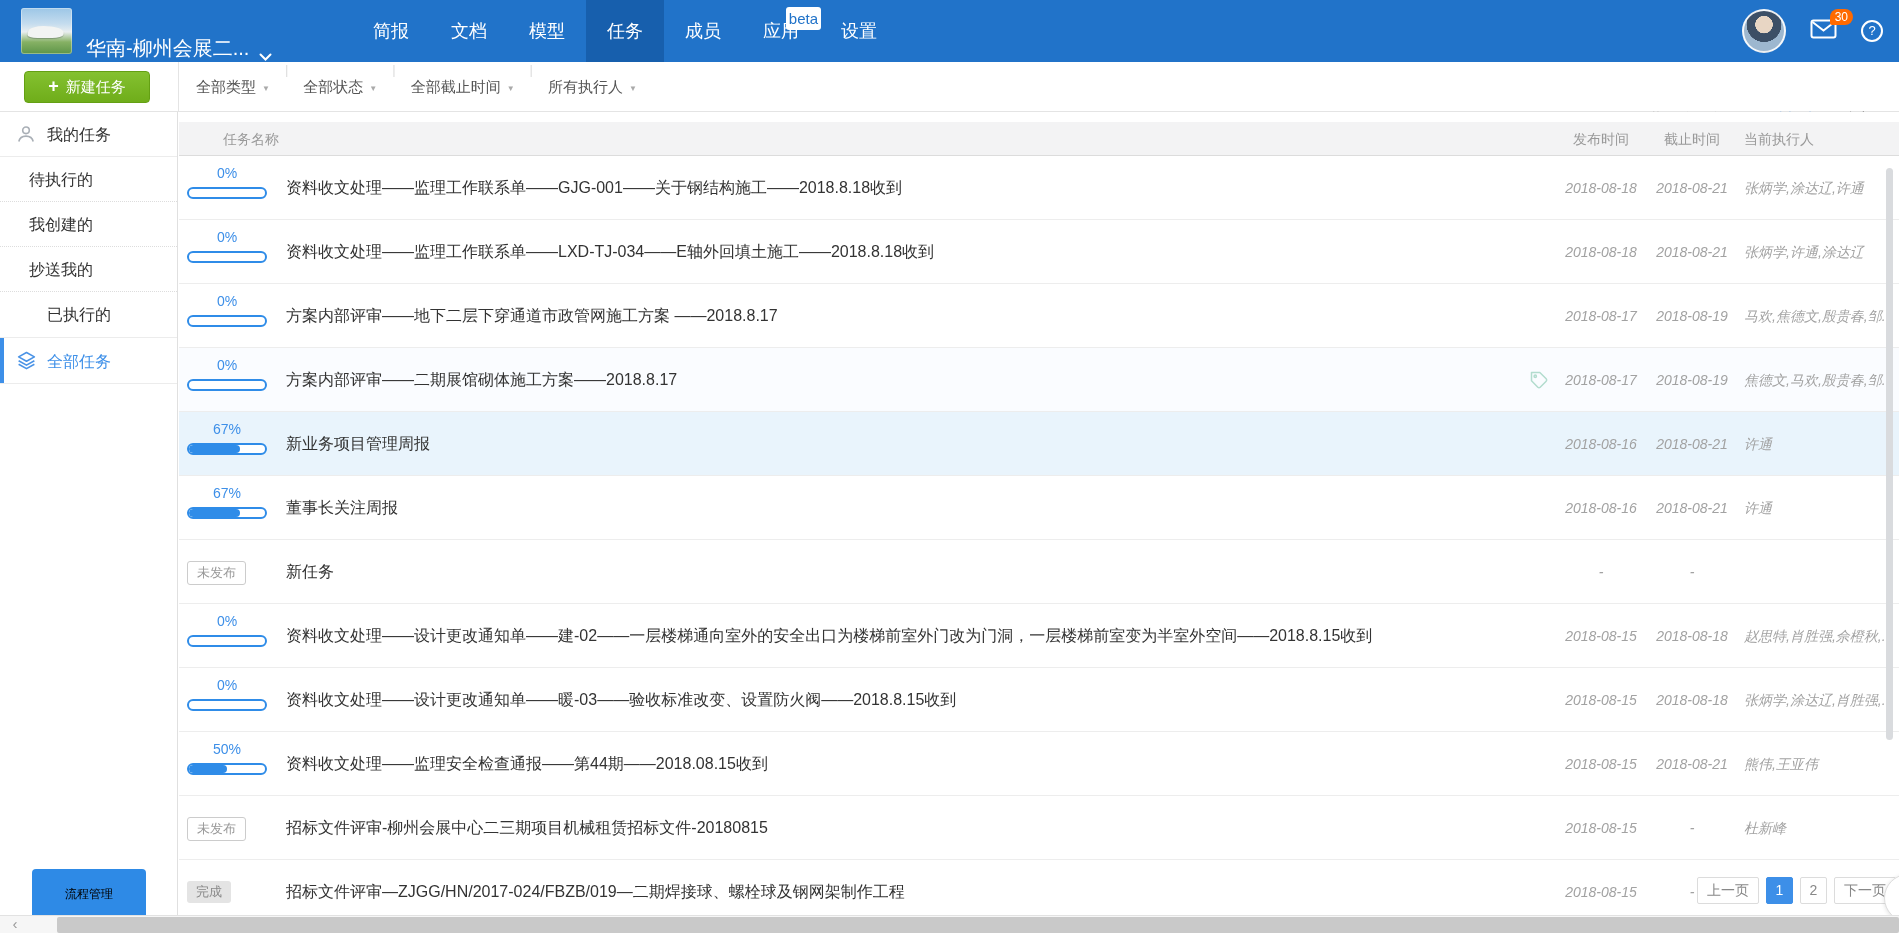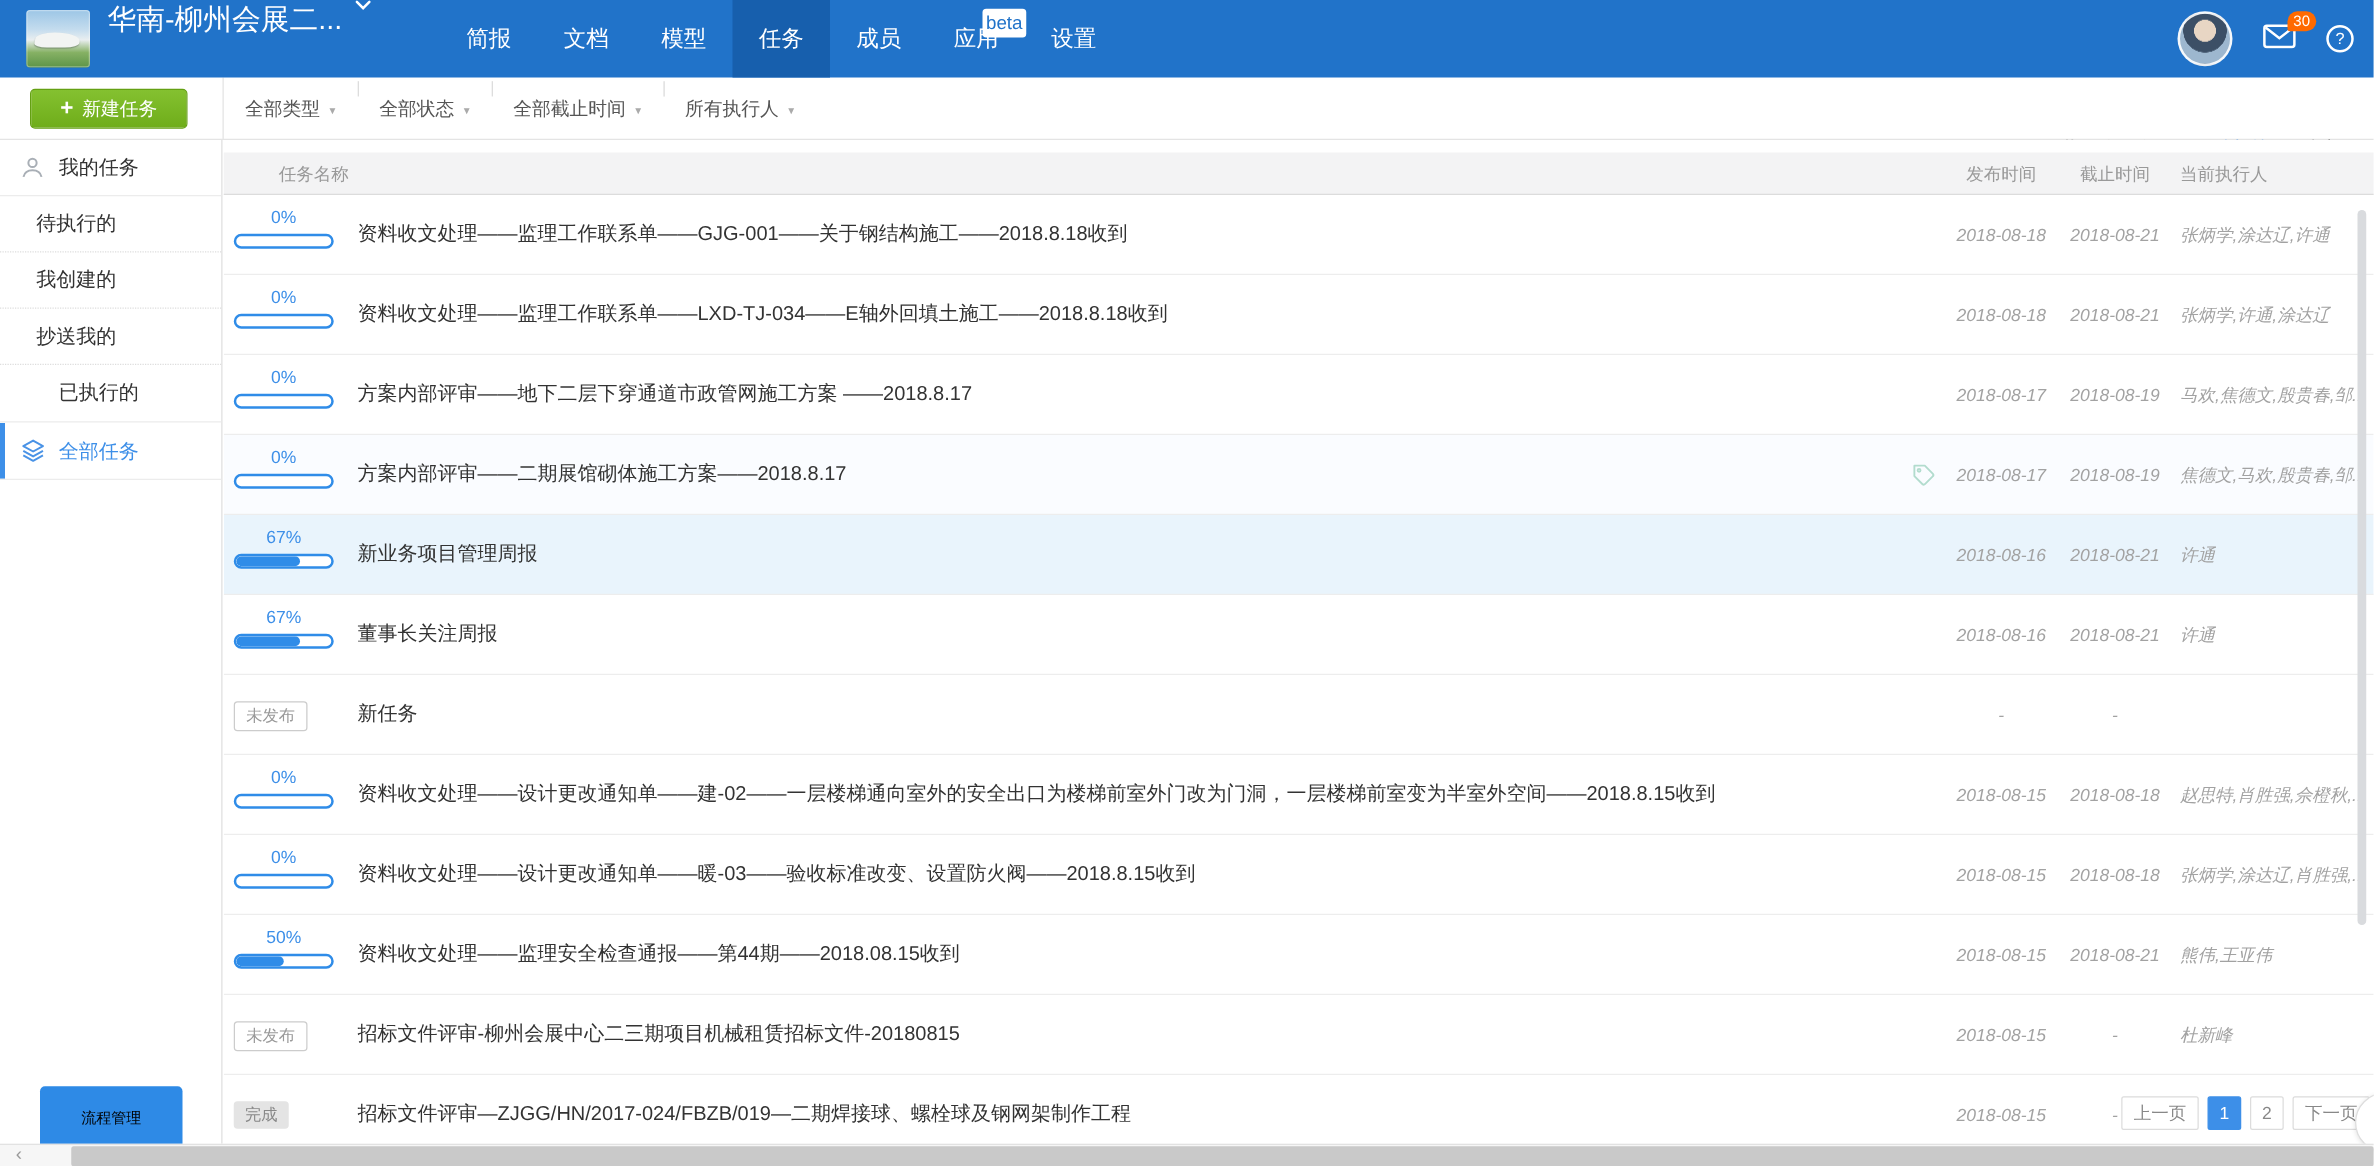--- a/index.html
+++ b/index.html
@@ -9,21 +9,21 @@
     font-family:"Liberation Sans","DejaVu Sans",sans-serif;
     -webkit-font-smoothing:antialiased;
   }
   
   .topbar { position:absolute; left:0; top:0; width:1899px; height:62px; background:#2173c9; color:#fff; z-index:10; }
   .logo { position:absolute; left:21px; top:8px; width:51px; height:46px; border-radius:3px; overflow:hidden;
     background:linear-gradient(180deg,#9cc6e6 0%,#c4dcee 34%,#e9eef0 52%,#86b164 74%,#5d9448 100%);
     box-shadow:inset 0 0 0 1px rgba(255,255,255,.35); }
   .logo::after { content:""; position:absolute; left:7px; top:18px; width:36px; height:12px; background:#f2f4f3;
     border-radius:40% 60% 30% 30%; transform:skewX(-12deg); box-shadow:0 1px 1px rgba(60,80,60,.4); }
-  .ptitle { position:absolute; left:86px; top:0; height:62px; display:flex; align-items:flex-start; font-size:23px; cursor:pointer; }
+  .ptitle { position:absolute; left:86px; top:0; height:62px; display:flex; align-items:flex-end; font-size:20px; cursor:pointer; }
   .tchev { margin-left:10px; display:inline-flex; }
   .nav { position:absolute; left:352px; top:0; height:62px; display:flex; }
   .nav-item { position:relative; padding:0 21px; line-height:62px; font-size:18px; cursor:pointer; }
   .nav-item.active { background:#175fad; }
   .beta-badge { position:absolute; top:7px; right:-1px; background:#fff; color:#2173c9; font-size:15px; line-height:13px; padding:5px 3px; border-radius:3px; }
   .top-right { position:absolute; right:16px; top:0; height:62px; display:flex; align-items:center; gap:24px; }
   .avatar { width:44px; height:44px; border-radius:50%; border:2px solid rgba(255,255,255,.9); cursor:pointer;
     background:radial-gradient(circle at 50% 34%, #e8d6c4 0 26%, #3c4f66 27% 52%, #9db7cf 53% 100%); }
   .mail { position:relative; cursor:pointer; display:flex; }
   .mail-badge { position:absolute; top:-10px; right:-16px; background:#ff6a00; color:#fff; font-size:12px; line-height:16px; padding:0 5px; border-radius:8px 8px 8px 2px; }

